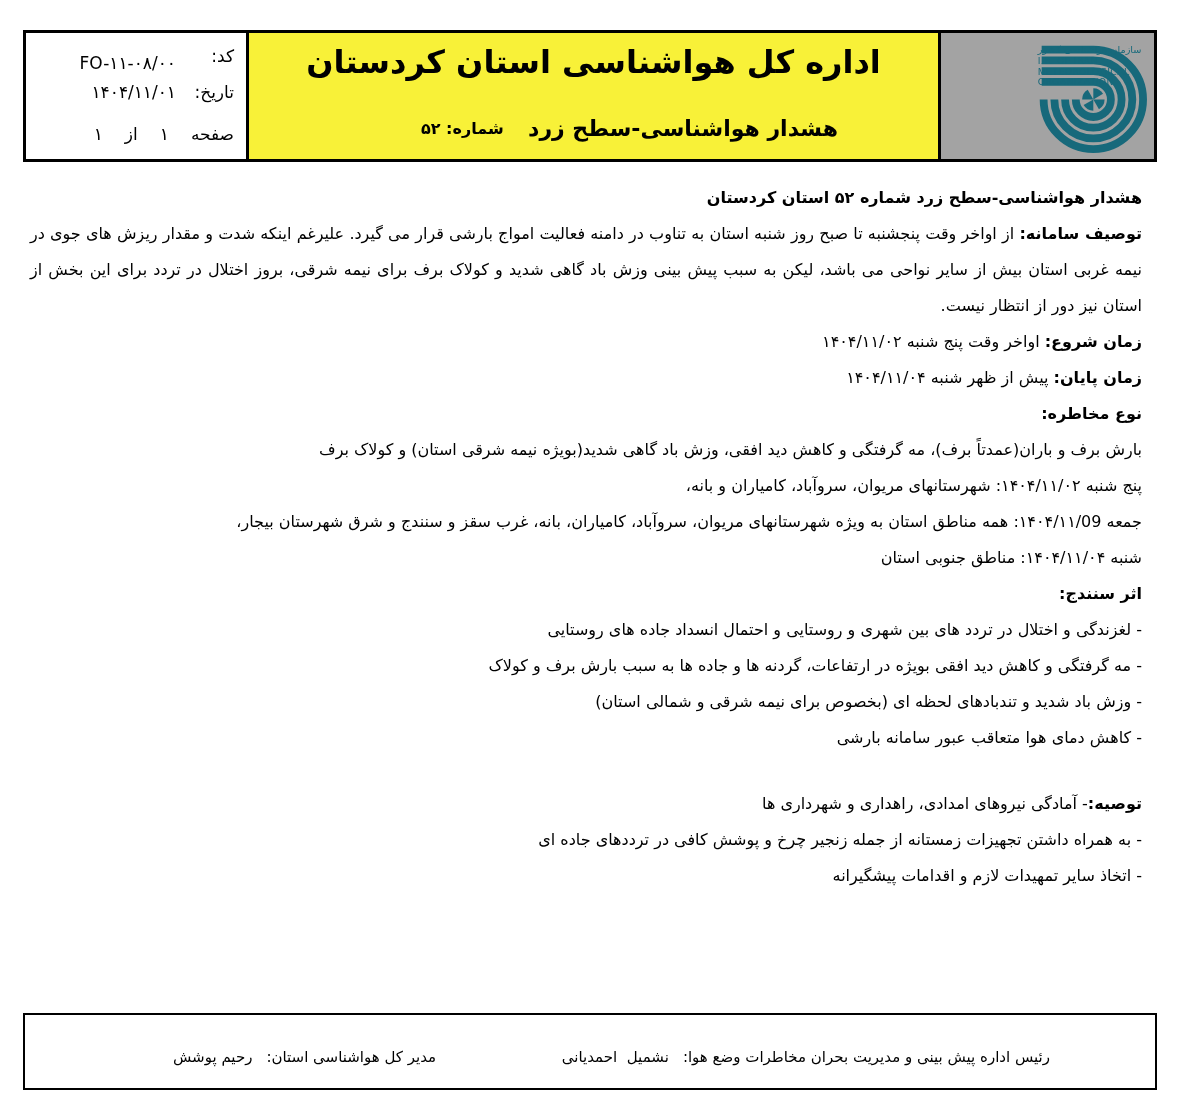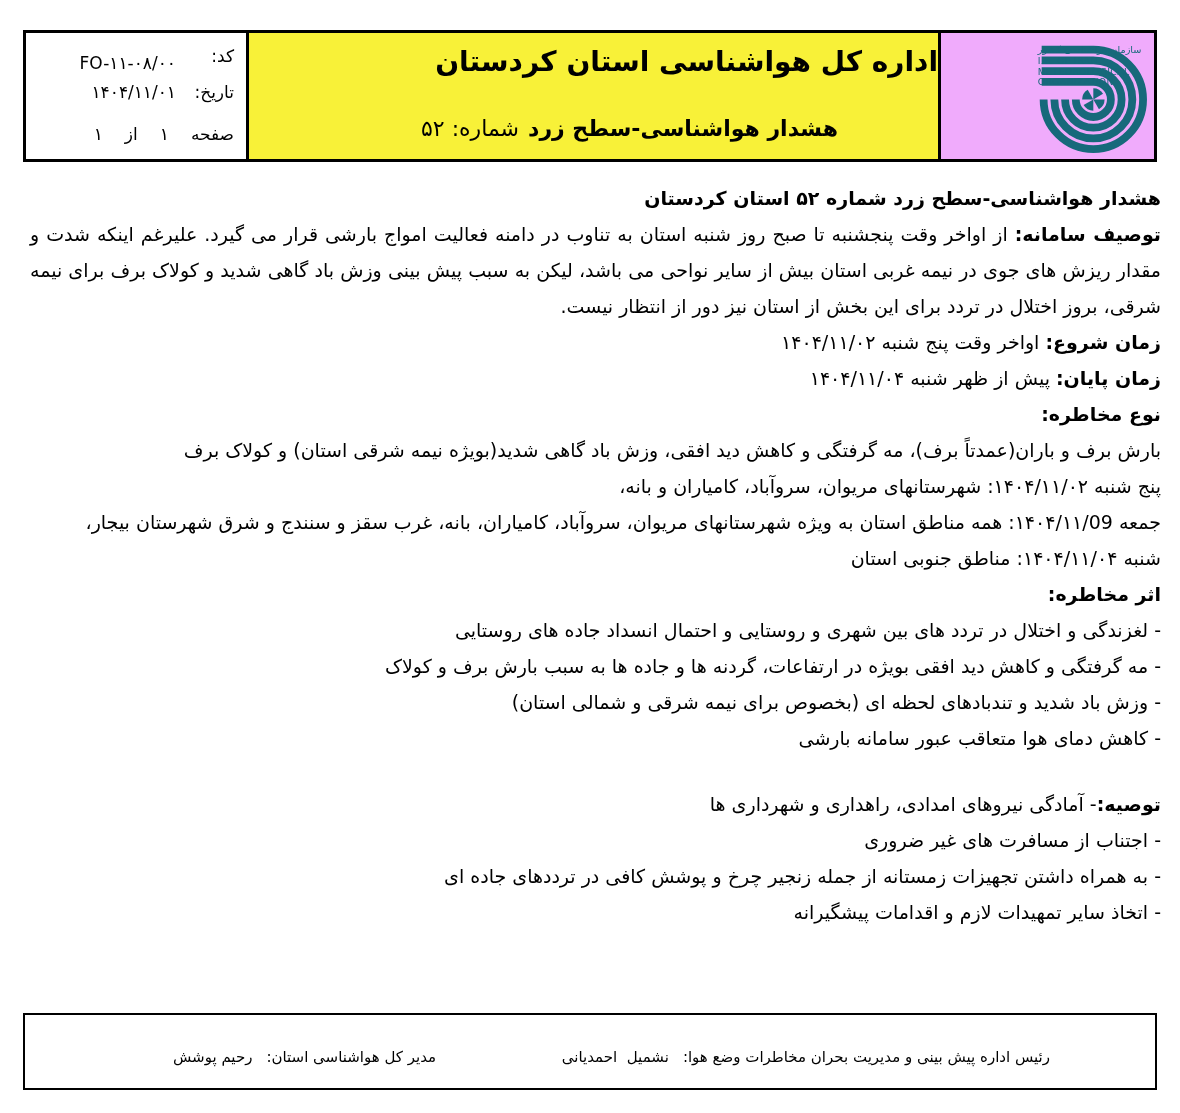--- a/index.html
+++ b/index.html
@@ -8,38 +8,38 @@
     position: relative; width: 1180px; height: 1113px;
     background: #ffffff; overflow: hidden; direction: rtl;
     font-family: "DejaVu Sans", sans-serif; color: #000;
   }
 
   
   .header-box {
     position: absolute; top: 30px; left: 23px; width: 1134px; height: 132px;
     border: 3px solid #000; display: flex; background: #fff;
   }
-  .cell-logo { width: 213px; display: flex; align-items: center; justify-content: center; background: #f0abfc; text-align: right; }
+  .cell-logo { width: 213px; display: flex; align-items: center; justify-content: center; background: #a3a3a3; text-align: right; }
   .cell-yellow {
     flex: 1; background: #f8f138; position: relative;
     border-right: 3px solid #000; border-left: 3px solid #000;
   }
-  .y-title { margin-top: 11px; text-align: right; font-size: 28px; font-weight: bold; line-height: 36px; }
+  .y-title { margin-top: 11px; text-align: center; font-size: 32px; font-weight: bold; line-height: 36px; }
   .y-sub { position: absolute; top: 82px; right: 100px; font-size: 22px; font-weight: bold; line-height: 28px; }
-  .y-num { position: absolute; top: 82px; left: 172px; font-size: 22px; font-weight: normal; line-height: 28px; }
+  .y-num { position: absolute; top: 82px; left: 172px; font-size: 16px; font-weight: bold; line-height: 28px; }
   .cell-meta { width: 220px; padding: 5px 12px 0 6px; font-size: 17px; }
   .meta-row { display: flex; align-items: center; height: 36px; }
   .meta-label { width: 58px; }
   .ltr { direction: ltr; unicode-bidi: embed; margin-top: 13px; }
   .page-row { margin-top: 6px; gap: 22px; }
 
   
   .body {
-    position: absolute; top: 180px; right: 19px; left: 30px;
-    font-size: 19px; line-height: 36px; text-align: right;
+    position: absolute; top: 180px; right: 38px; left: 30px;
+    font-size: 16px; line-height: 36px; text-align: right;
   }
   .body p { margin: 0; }
   .desc { text-align: justify; }
   .bold { font-weight: bold; }
   .spacer { height: 30px; }
 
   
   .footer-box {
     position: absolute; top: 1013px; left: 23px; width: 1134px; height: 77px;
     border: 2px solid #000; display: flex; align-items: center;
@@ -110,30 +110,29 @@
     <p><b>زمان شروع:</b> <span>اواخر وقت پنج شنبه ۱۴۰۴/۱۱/۰۲</span></p>
     <p><b>زمان پایان:</b> <span>پیش از ظهر شنبه ۱۴۰۴/۱۱/۰۴</span></p>
 
     <p class="bold">نوع مخاطره:</p>
     <p>بارش برف و باران(عمدتاً برف)، مه گرفتگی و کاهش دید افقی، وزش باد گاهی شدید(بویژه نیمه شرقی استان) و کولاک برف</p>
 
     <p>پنج شنبه ۱۴۰۴/۱۱/۰۲: شهرستانهای مریوان، سروآباد، کامیاران و بانه،</p>
     <p>جمعه ۱۴۰۴/۱۱/09: همه مناطق استان به ویژه شهرستانهای مریوان، سروآباد، کامیاران، بانه، غرب سقز و سنندج و شرق شهرستان بیجار،</p>
     <p>شنبه ۱۴۰۴/۱۱/۰۴: مناطق جنوبی استان</p>
 
-    <p class="bold">اثر مخاطره:</p>
+    <p class="bold">اثر سنندج:</p>
     <p>- لغزندگی و اختلال در تردد های بین شهری و روستایی و احتمال انسداد جاده های روستایی</p>
     <p>- مه گرفتگی و کاهش دید افقی بویژه در ارتفاعات، گردنه ها و جاده ها به سبب بارش برف و کولاک</p>
     <p>- وزش باد شدید و تندبادهای لحظه ای (بخصوص برای نیمه شرقی و شمالی استان)</p>
     <p>- کاهش دمای هوا متعاقب عبور سامانه بارشی</p>
 
     <div class="spacer"></div>
 
     <p><b>توصیه:</b><span>- آمادگی نیروهای امدادی، راهداری و شهرداری ها</span></p>
-    <p>- اجتناب از مسافرت های غیر ضروری</p>
     <p>- به همراه داشتن تجهیزات زمستانه از جمله زنجیر چرخ و پوشش کافی در ترددهای جاده ای</p>
     <p>- اتخاذ سایر تمهیدات لازم و اقدامات پیشگیرانه</p>
   </div>
 
   <div class="footer-box">
     <div class="sig">
       <span>رئیس اداره پیش بینی و مدیریت بحران مخاطرات وضع هوا:</span>
       <span>نشمیل  احمدیانی</span>
     </div>
     <div class="sig">

